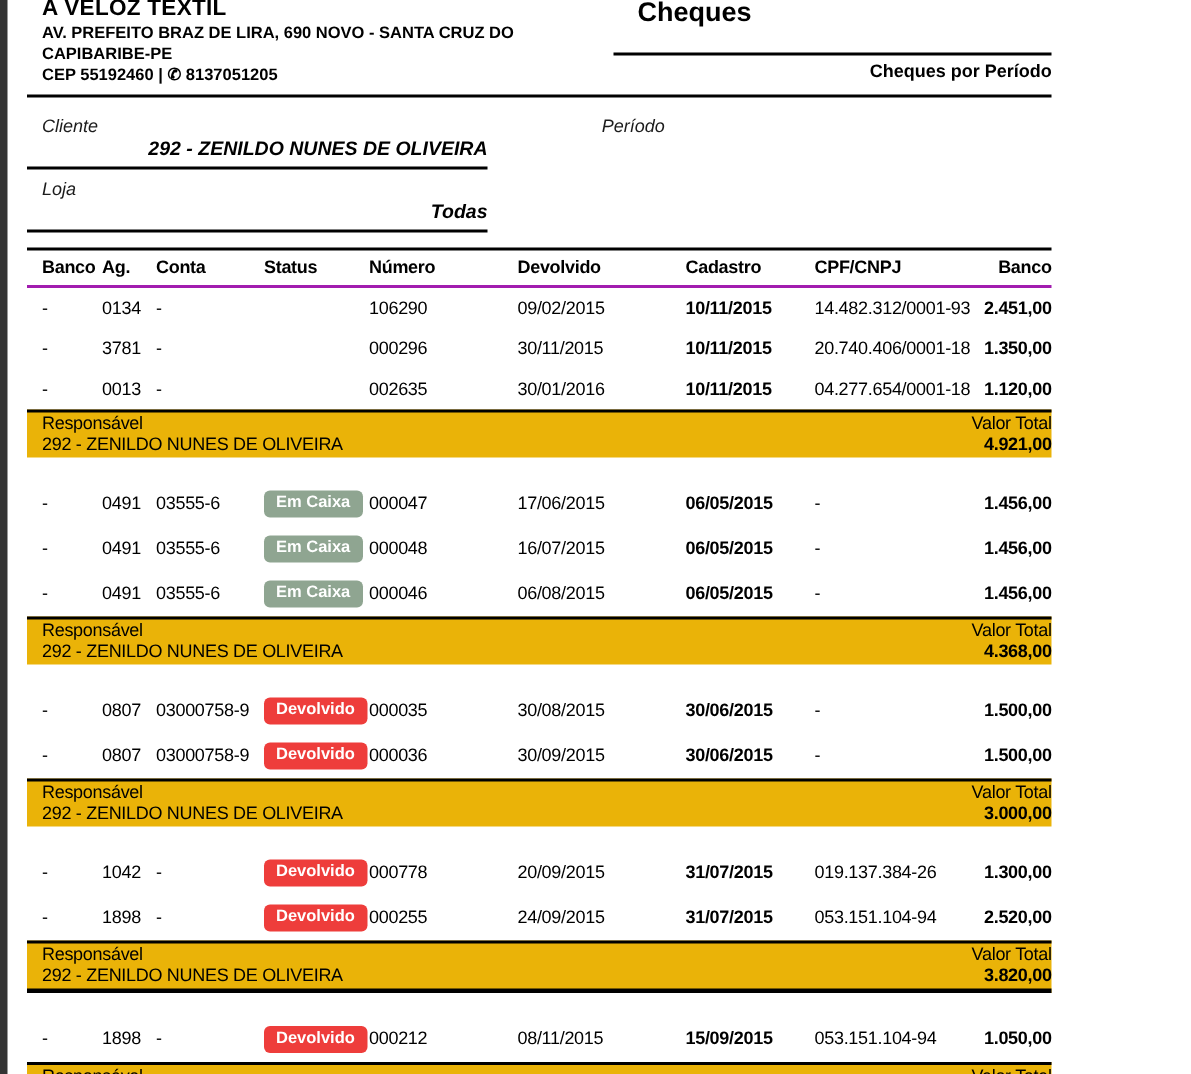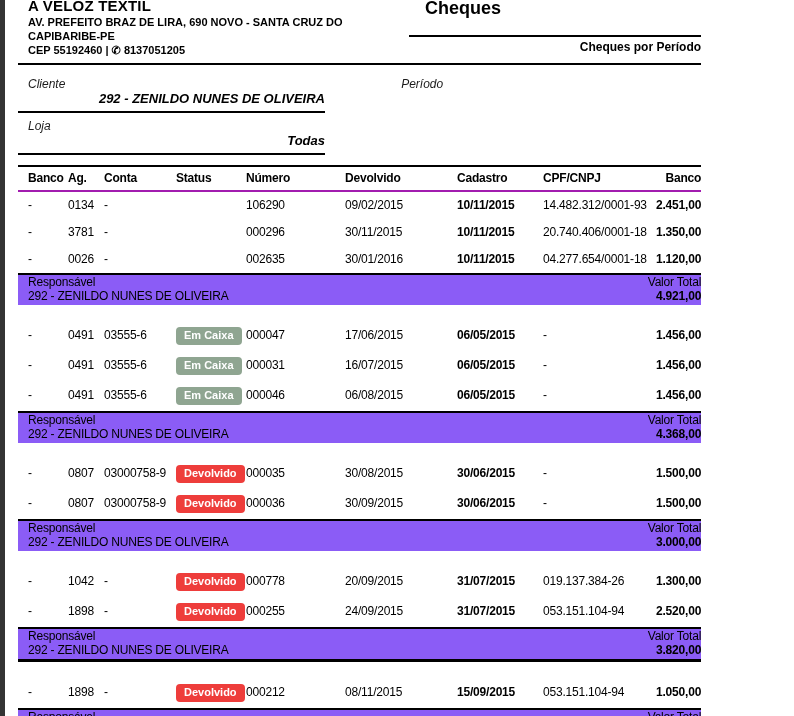--- a/index.html
+++ b/index.html
@@ -41,21 +41,21 @@
   .c-banco { padding-left:10px; }
   .c-cad { padding-left:17px; }
   .c-cpf { padding-left:15px; }
   .c-valor { text-align:right; }
   .drow .c-cad, .drow .c-valor { font-weight:bold; }
 
   .badge { display:inline-block; color:#fff; font-weight:bold; font-size:11px; line-height:13px;
            padding:2.5px 8px; border-radius:4px; letter-spacing:0; }
 
   .group ~ .group { margin-top:16px; }
-  .band { border-top:2px solid #000; background:#8b5cf6; display:flex;
+  .band { border-top:2px solid #000; background:#eab308; display:flex;
           justify-content:space-between; padding:1.5px 0; }
   .band-left { padding-left:10px; }
   .band-right { text-align:right; }
   .band div { font-size:12px; line-height:13.5px; }
   .band-total { font-weight:bold; }
   
   .group:nth-last-child(-n+2) .band { border-bottom:3px solid #000; }
 </style>
 </head>
 <body>
@@ -126,21 +126,21 @@
             <div class="cell c-conta">-</div>
             <div class="cell c-status"></div>
             <div class="cell c-numero">000296</div>
             <div class="cell c-venc">30/11/2015</div>
             <div class="cell c-cad">10/11/2015</div>
             <div class="cell c-cpf">20.740.406/0001-18</div>
             <div class="cell c-valor">1.350,00</div>
           </div>
           <div class="trow drow">
             <div class="cell c-banco">-</div>
-            <div class="cell c-ag">0026</div>
+            <div class="cell c-ag">0013</div>
             <div class="cell c-conta">-</div>
             <div class="cell c-status"></div>
             <div class="cell c-numero">002635</div>
             <div class="cell c-venc">30/01/2016</div>
             <div class="cell c-cad">10/11/2015</div>
             <div class="cell c-cpf">04.277.654/0001-18</div>
             <div class="cell c-valor">1.120,00</div>
           </div>
           <div class="band">
             <div class="band-left">
@@ -163,21 +163,21 @@
             <div class="cell c-venc">17/06/2015</div>
             <div class="cell c-cad">06/05/2015</div>
             <div class="cell c-cpf">-</div>
             <div class="cell c-valor">1.456,00</div>
           </div>
           <div class="trow drow">
             <div class="cell c-banco">-</div>
             <div class="cell c-ag">0491</div>
             <div class="cell c-conta">03555-6</div>
             <div class="cell c-status"><span class="badge" style="background: rgb(143, 165, 145);">Em Caixa</span></div>
-            <div class="cell c-numero">000031</div>
+            <div class="cell c-numero">000048</div>
             <div class="cell c-venc">16/07/2015</div>
             <div class="cell c-cad">06/05/2015</div>
             <div class="cell c-cpf">-</div>
             <div class="cell c-valor">1.456,00</div>
           </div>
           <div class="trow drow">
             <div class="cell c-banco">-</div>
             <div class="cell c-ag">0491</div>
             <div class="cell c-conta">03555-6</div>
             <div class="cell c-status"><span class="badge" style="background: rgb(143, 165, 145);">Em Caixa</span></div>

